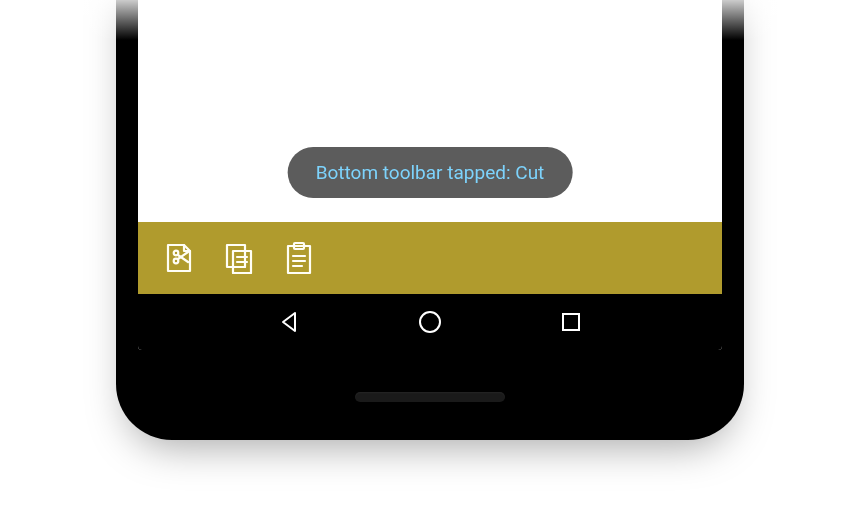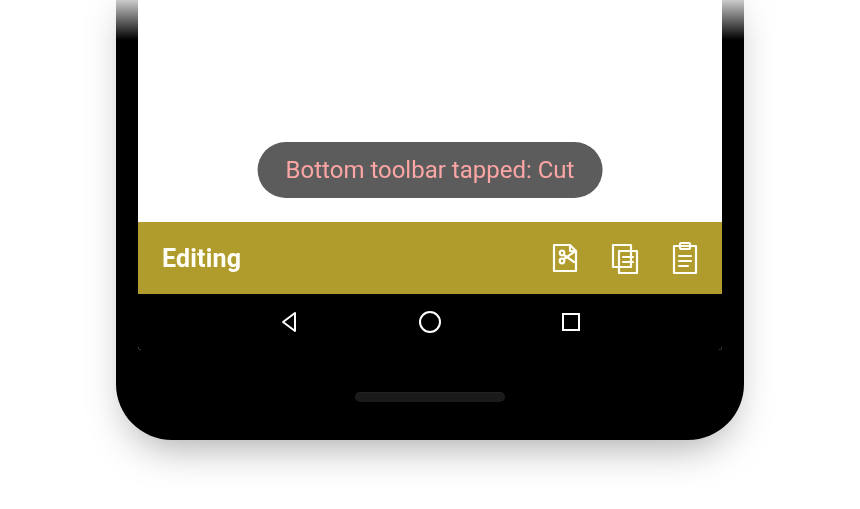--- a/index.html
+++ b/index.html
@@ -48,22 +48,22 @@
     position: absolute;
     left: 0; right: 0; top: 0; bottom: 128px; 
     background: #fff;
   }
 
   .toast {
     position: absolute;
     left: 50%; transform: translateX(-50%);
     bottom: 24px;
     background: #5c5c5c;
-    color: #fca5a5;
-    font-size: 24px;
+    color: #7dd3fc;
+    font-size: 19px;
     line-height: 1;
     padding: 16px 28px;
     border-radius: 30px;
     white-space: nowrap;
   }
 
   
   .toolbar {
     position: absolute;
     left: 0; right: 0; bottom: 56px;
@@ -112,21 +112,20 @@
 <div class="phone">
   <div class="screen">
 
     <div class="content">
       <div class="toast">
         <span>Bottom toolbar tapped: Cut</span>
       </div>
     </div>
 
     <div class="toolbar">
-      <div class="toolbar-title">Editing</div>
       <div class="toolbar-actions">
 
         <div class="tb-icon">
           <span>
             <svg width="32" height="32" viewBox="0 0 32 32" fill="none" stroke="#fffef5" stroke-width="2.2" stroke-linejoin="round" stroke-linecap="round">
 
               <path d="M5 3 H21 L27 9 V29 H5 Z"></path>
               <path d="M21 3 V9 H27"></path>
 
               <circle cx="13" cy="11" r="2.3"></circle>

